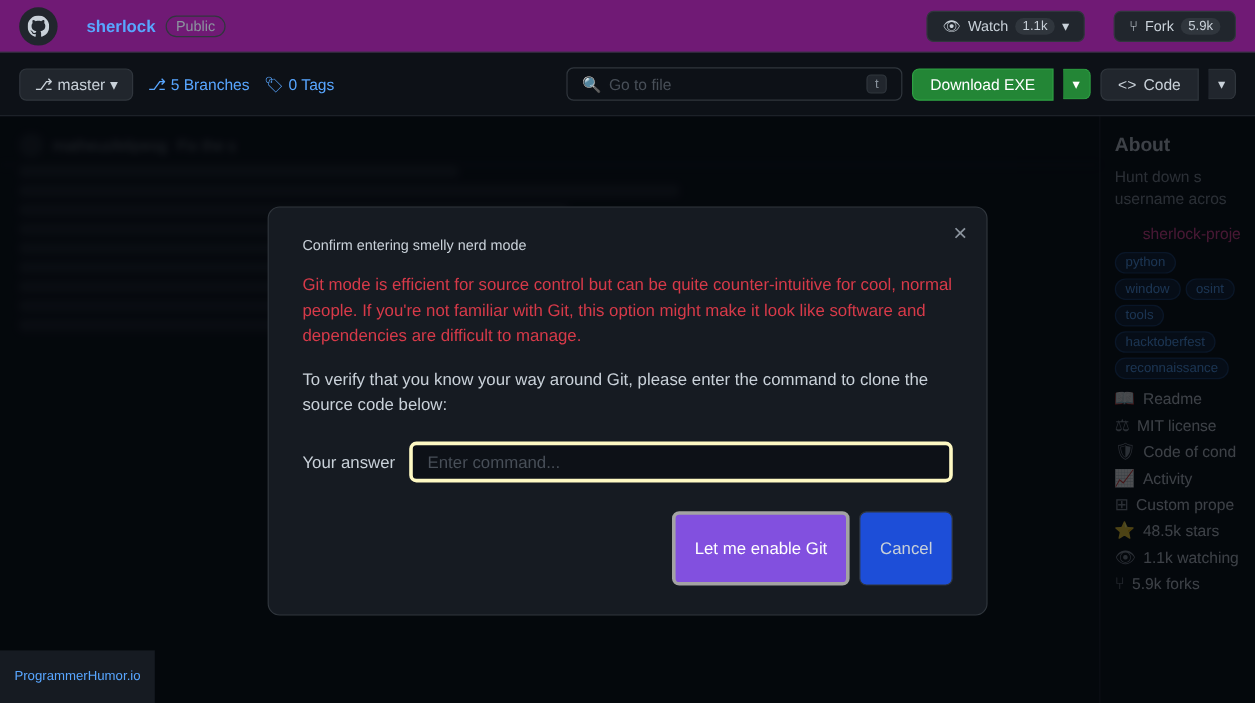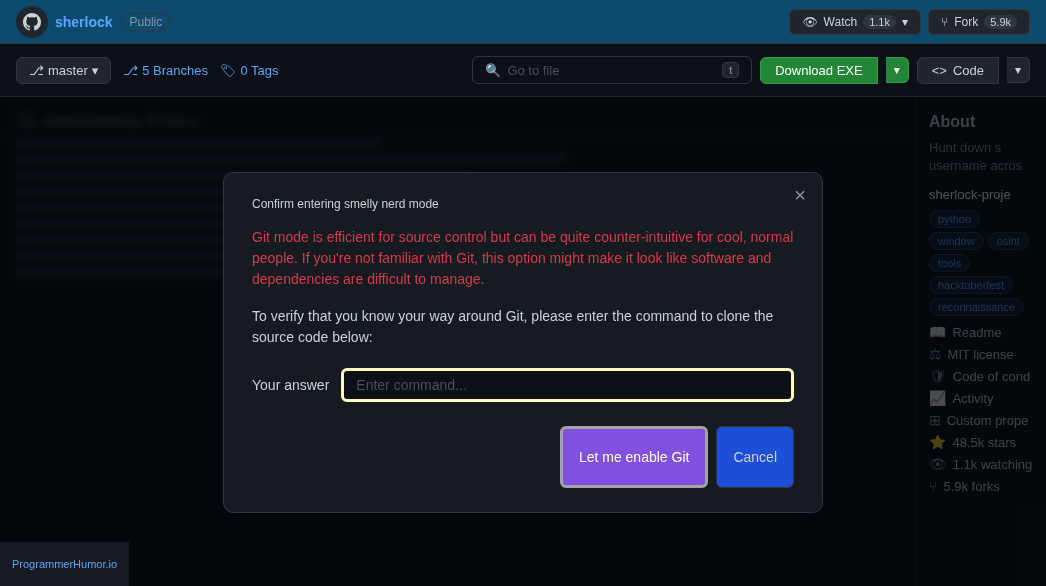--- a/index.html
+++ b/index.html
@@ -8,27 +8,27 @@
       font-size: 14px;
       background: #0d1117;
       color: #c9d1d9;
       overflow: hidden;
       width: 1046px;
       height: 586px;
     }
 
     
     .top-nav {
-      background: #0c4a6e;
+      background: #701a75;
       border-bottom: 1px solid #30363d;
       height: 44px;
       display: flex;
       align-items: center;
       padding: 0 16px;
-      gap: 7px;
+      gap: 24px;
     }
     .nav-logo {
       width: 32px;
       height: 32px;
       background: #21262d;
       border-radius: 50%;
       display: flex;
       align-items: center;
       justify-content: center;
       flex-shrink: 0;
@@ -216,26 +216,27 @@
       color: #c9d1d9;
       margin-bottom: 8px;
     }
     .about-desc {
       color: #8b949e;
       font-size: 13px;
       margin-bottom: 12px;
       line-height: 1.4;
     }
     .sidebar-link {
-      color: #ffffff;
+      color: #ec4899;
       font-size: 13px;
       margin-bottom: 8px;
       overflow: hidden;
       text-overflow: ellipsis;
       white-space: nowrap;
+      text-align: right;
     }
     .tags-row {
       display: flex;
       flex-wrap: wrap;
       gap: 4px;
       margin-bottom: 8px;
     }
     .tag {
       background: rgba(56,139,253,0.15);
       border: 1px solid rgba(56,139,253,0.3);

